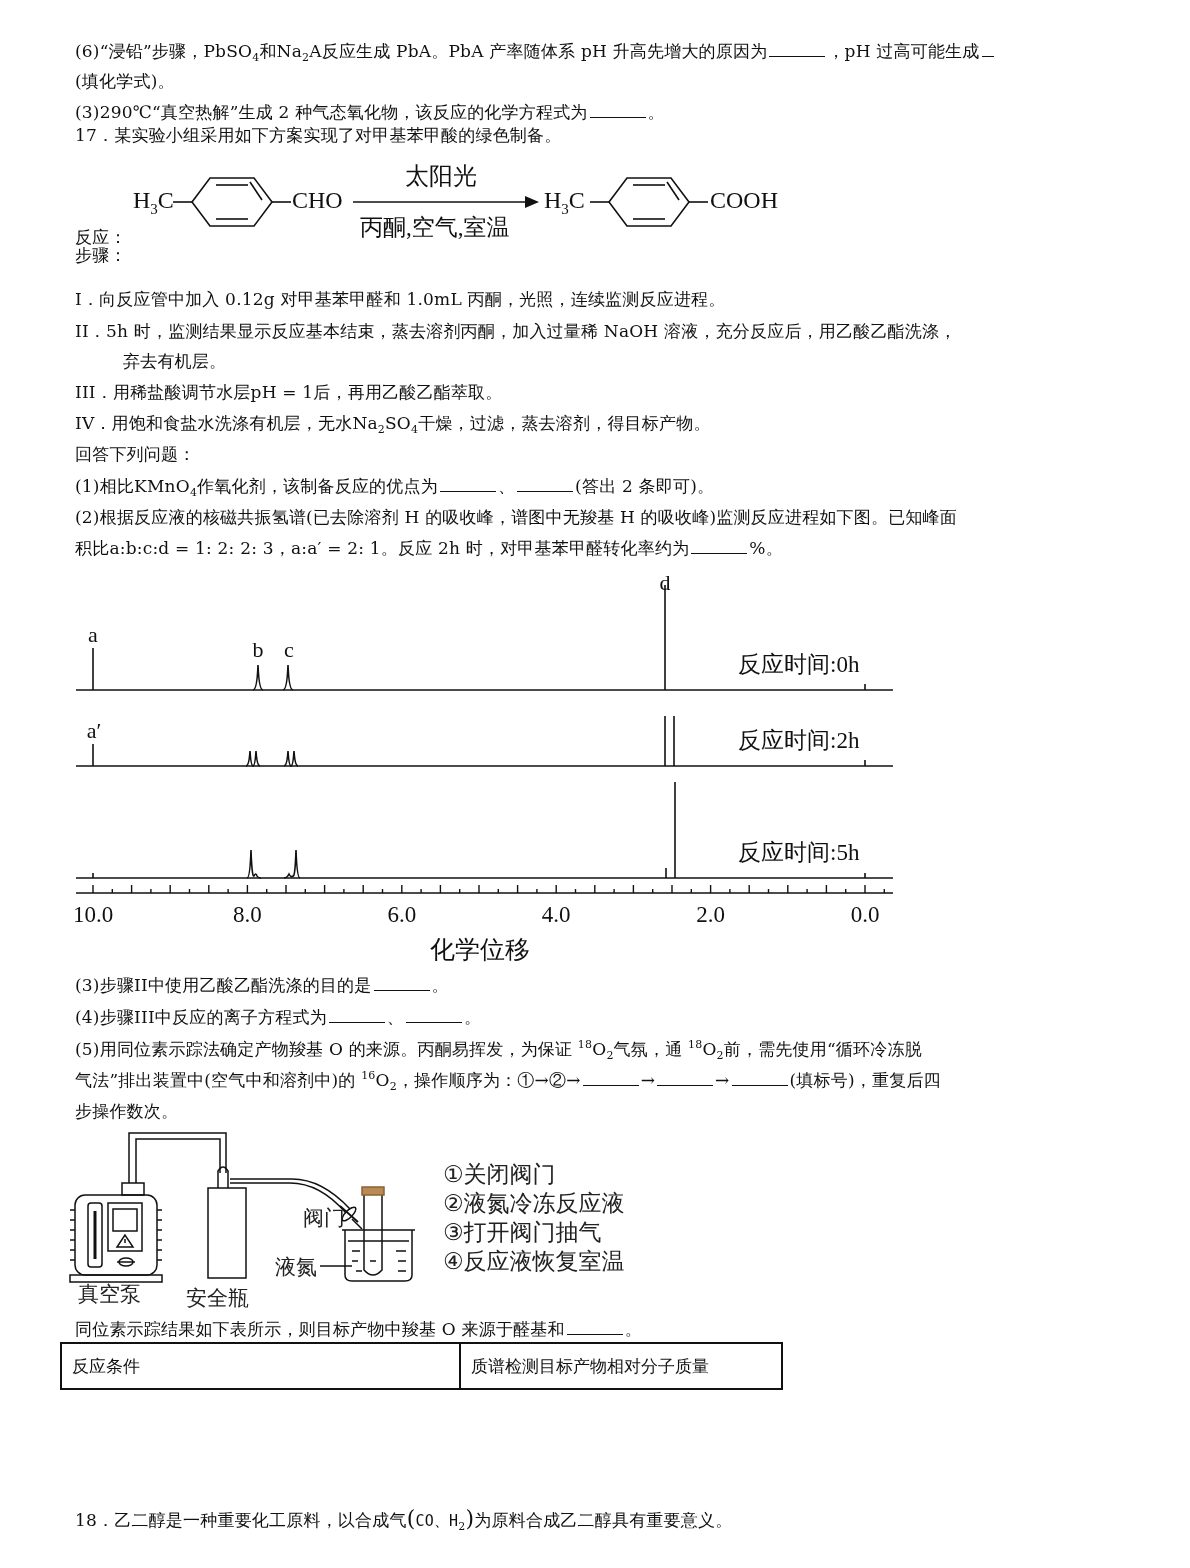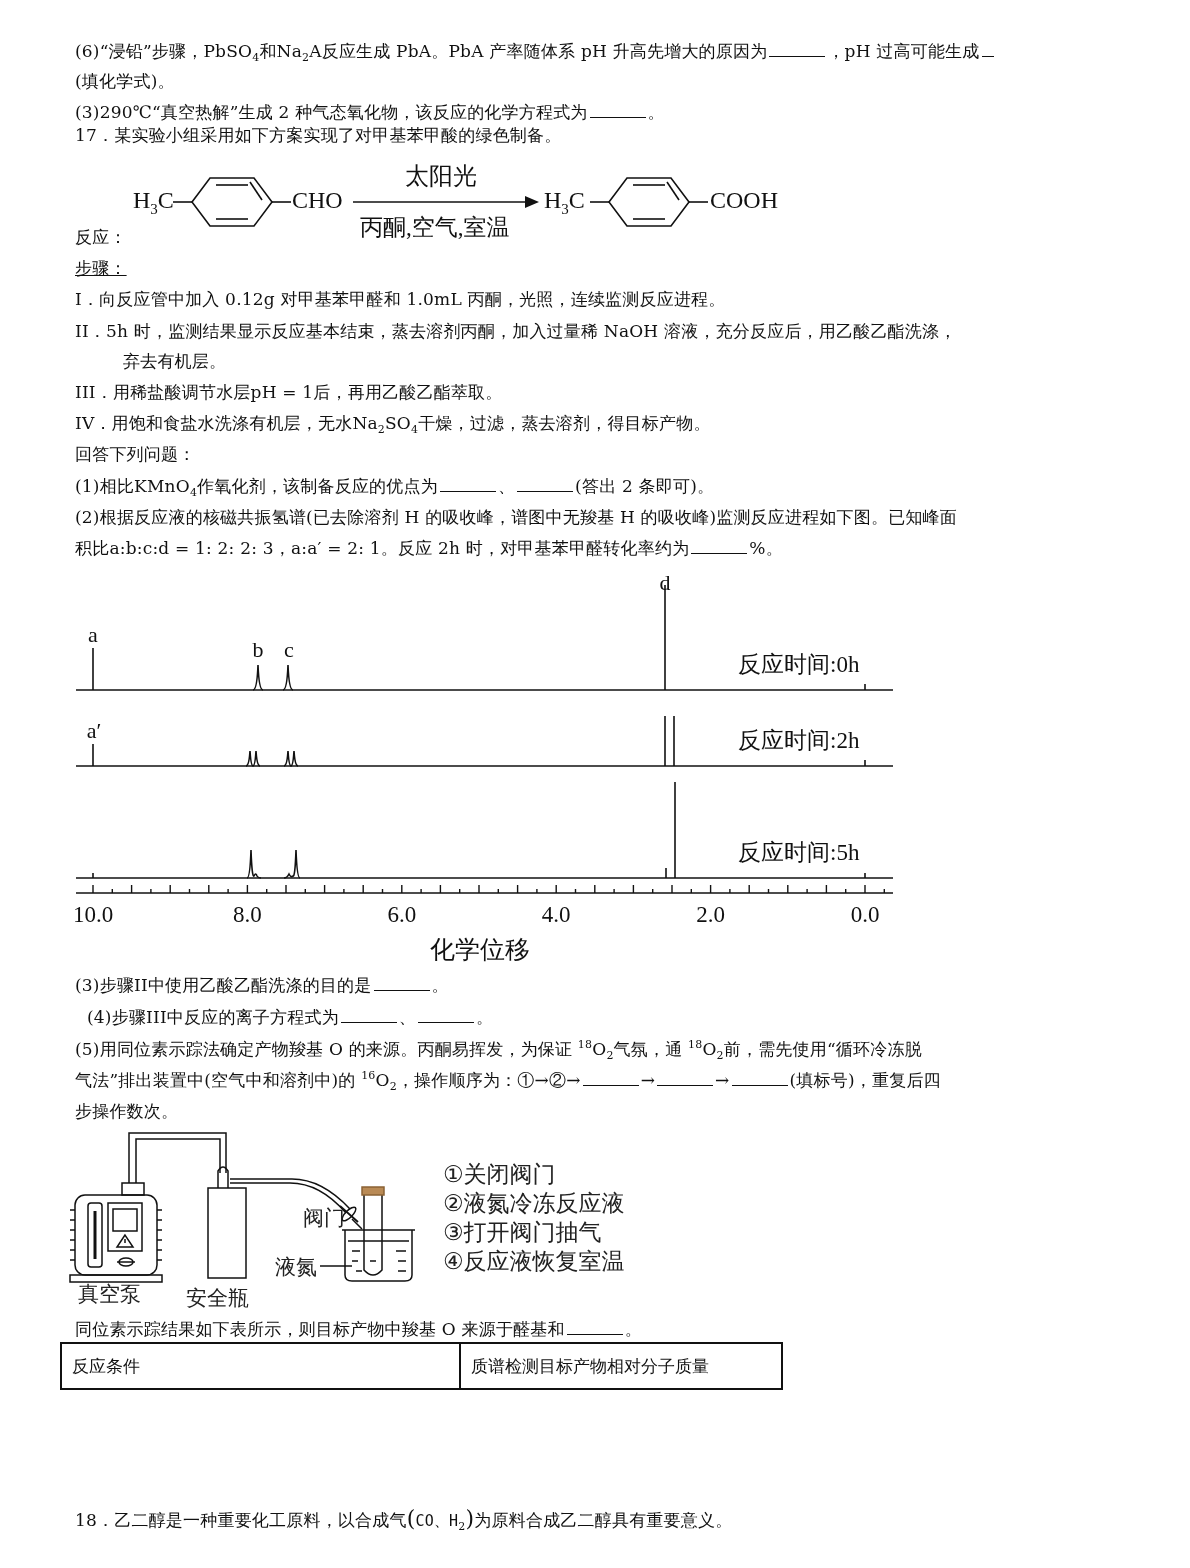--- a/index.html
+++ b/index.html
@@ -53,21 +53,21 @@
   <line x1="515" y1="42" x2="534" y2="42" stroke="#111" stroke-width="1.6"></line>
   <line x1="614" y1="42" x2="633" y2="42" stroke="#111" stroke-width="1.6"></line>
 </svg>
 <div class="chem" style="left:133px;top:187px;font-size:24px;"><span>H</span><sub style="font-size:15px">3</sub><span>C</span></div>
 <div class="chem" style="left:292px;top:187px;font-size:24px;">CHO</div>
 <div class="chem" style="left:405px;top:160px;font-size:24px;font-family:'DejaVu Sans',sans-serif;">太阳光</div>
 <div class="chem" style="left:360px;top:212px;font-size:23px;font-family:Liberation Serif, serif;">丙酮,空气,室温</div>
 <div class="chem" style="left:544px;top:187px;font-size:24px;"><span>H</span><sub style="font-size:15px">3</sub><span>C</span></div>
 <div class="chem" style="left:710px;top:187px;font-size:24px;">COOH</div>
 <div class="line" style="top:226px;">反应：</div>
-<div class="line" style="top:257px;text-decoration:underline;">步骤：</div>
+<div class="line" style="top:244px;">步骤：</div>
 
 <div class="line" style="top:288px;">I．向反应管中加入 0.12g 对甲基苯甲醛和 1.0mL 丙酮，光照，连续监测反应进程。</div>
 <div class="line" style="top:320px;">II．5h 时，监测结果显示反应基本结束，蒸去溶剂丙酮，加入过量稀 NaOH 溶液，充分反应后，用乙酸乙酯洗涤，</div>
 <div class="line" style="top:350px;margin-left:48px;">弃去有机层。</div>
 <div class="line" style="top:381px;">III．用稀盐酸调节水层pH = 1后，再用乙酸乙酯萃取。</div>
 <div class="line" style="top:412px;"><span>IV．用饱和食盐水洗涤有机层，无水Na</span><sub>2</sub><span>SO</span><sub>4</sub><span>干燥，过滤，蒸去溶剂，得目标产物。</span></div>
 <div class="line" style="top:443px;">回答下列问题：</div>
 
 <div class="line" style="top:475px;"><span>(1)相比KMnO</span><sub>4</sub><span>作氧化剂，该制备反应的优点为</span><span class="blank" style="width:56px"></span><span>、</span><span class="blank" style="width:56px"></span><span>(答出 2 条即可)。</span></div>
 <div class="line" style="top:506px;">(2)根据反应液的核磁共振氢谱(已去除溶剂 H 的吸收峰，谱图中无羧基 H 的吸收峰)监测反应进程如下图。已知峰面</div>
@@ -170,21 +170,21 @@
       <text x="247.4" y="362" text-anchor="middle">8.0</text>
       <text x="401.8" y="362" text-anchor="middle">6.0</text>
       <text x="556.2" y="362" text-anchor="middle">4.0</text>
       <text x="710.6" y="362" text-anchor="middle">2.0</text>
       <text x="865" y="362" text-anchor="middle">0.0</text>
     </g>
   <text x="480" y="398" font-size="25" fill="#111" text-anchor="middle" class="diag-label" id="xlabel">化学位移</text>
 </svg>
 
 <div class="line" style="top:974px;"><span>(3)步骤II中使用乙酸乙酯洗涤的目的是</span><span class="blank" style="width:56px"></span><span>。</span></div>
-<div class="line" style="top:1006px;margin-left:12px;"><span>(4)步骤III中反应的离子方程式为</span><span class="blank" style="width:56px"></span><span>、</span><span class="blank" style="width:56px"></span><span>。</span></div>
+<div class="line" style="top:1006px;"><span>(4)步骤III中反应的离子方程式为</span><span class="blank" style="width:56px"></span><span>、</span><span class="blank" style="width:56px"></span><span>。</span></div>
 <div class="line" style="top:1038px;"><span>(5)用同位素示踪法确定产物羧基 O 的来源。丙酮易挥发，为保证 </span><sup>18</sup><span>O</span><sub>2</sub><span>气氛，通 </span><sup>18</sup><span>O</span><sub>2</sub><span>前，需先使用“循环冷冻脱</span></div>
 <div class="line" style="top:1069px;"><span>气法”排出装置中(空气中和溶剂中)的 </span><sup>16</sup><span>O</span><sub>2</sub><span>，操作顺序为：①→②→</span><span class="blank" style="width:56px"></span><span>→</span><span class="blank" style="width:56px"></span><span>→</span><span class="blank" style="width:56px"></span><span>(填标号)，重复后四</span></div>
 <div class="line" style="top:1100px;">步操作数次。</div>
 
 <svg style="position:absolute;left:60px;top:1125px;" width="380" height="185">
   <g stroke="#111" stroke-width="1.5" fill="none">
 
     <g>
       <rect x="15" y="70" width="82" height="80" rx="10"></rect>
       <rect x="10" y="150" width="92" height="7"></rect>

